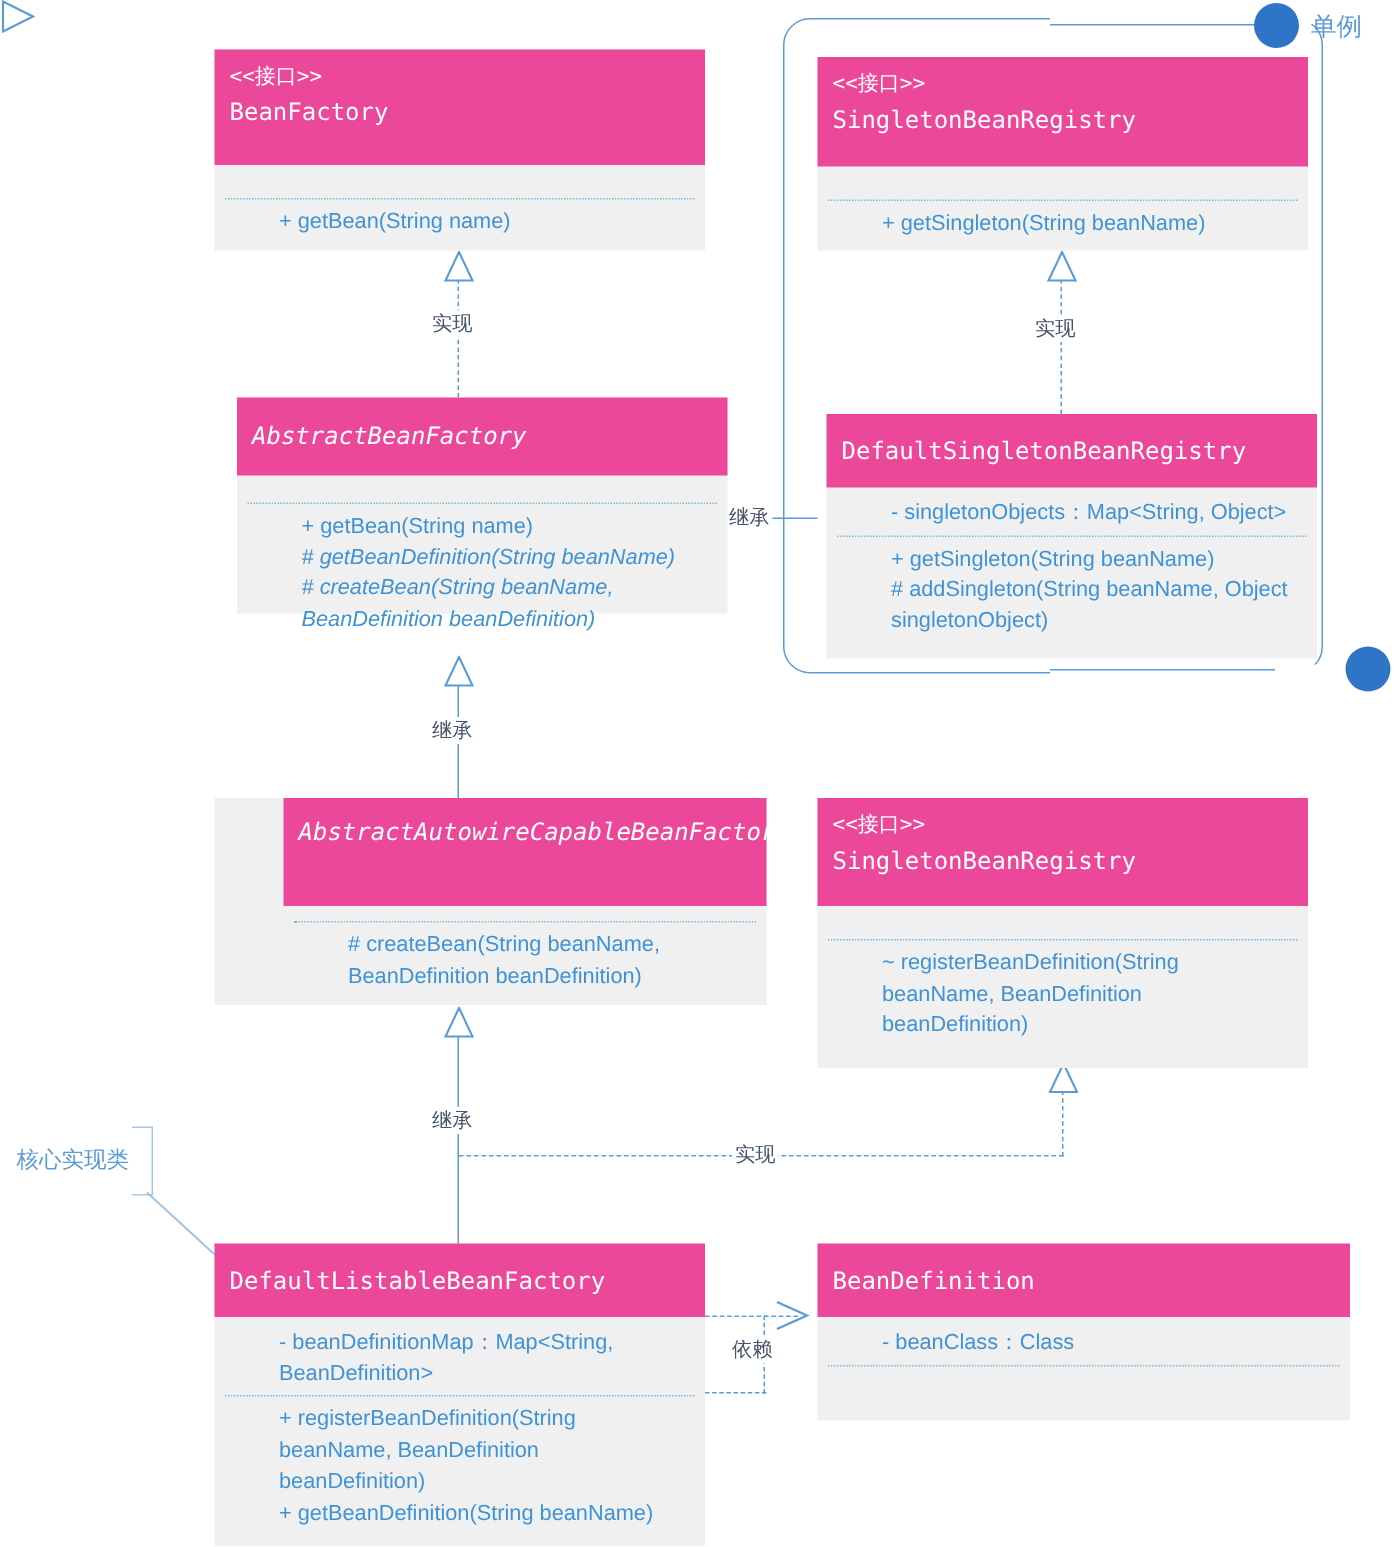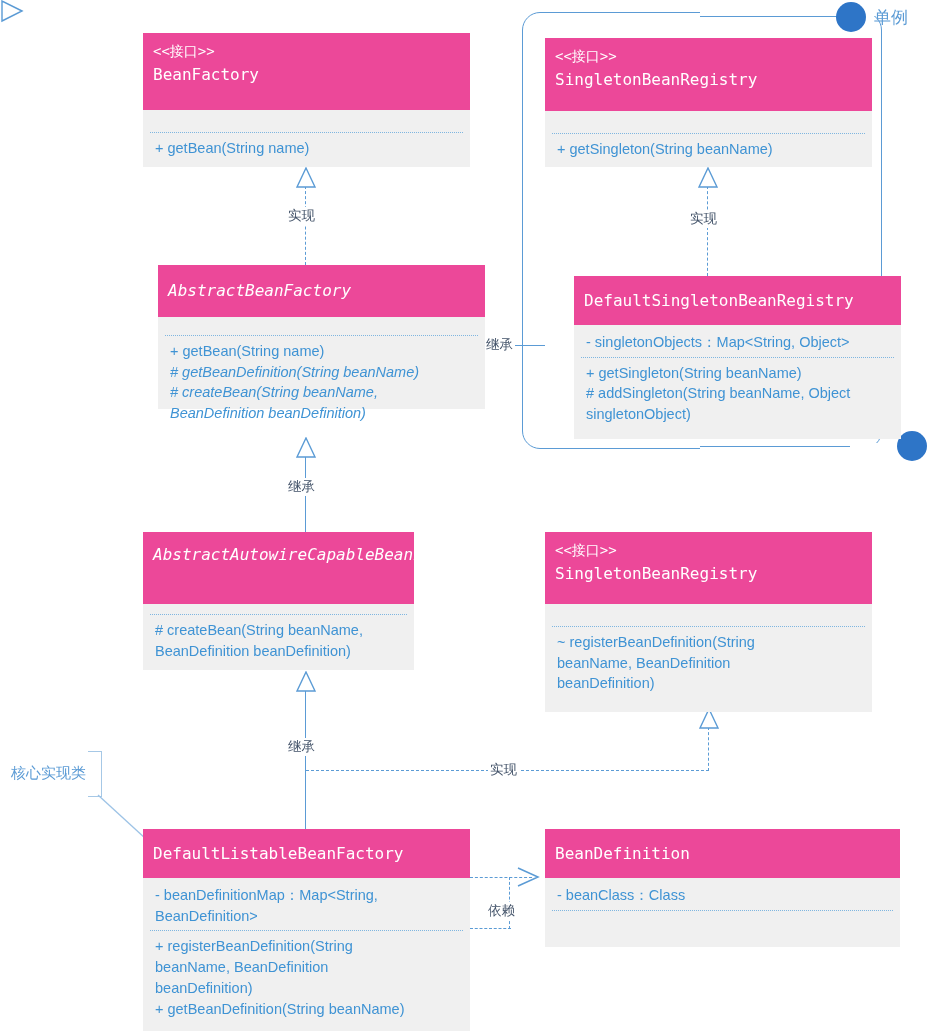--- a/index.html
+++ b/index.html
@@ -44,20 +44,21 @@
   .uml-header.italic .cname {
     font-style: italic;
   }
   .uml-section {
     box-sizing: border-box;
     padding: 5px 10px 6px 12px;
     color: #3f93d4;
     font-family: "Liberation Sans", sans-serif;
     font-size: 14.5px;
     line-height: 1.43;
+    margin-left: 31px;
   }
   .uml-section .line {
     white-space: pre-wrap;
   }
   .sep-dotted {
     border-top: 1px dotted #7fb6e0;
     margin: 0 7px;
     height: 0;
     font-size: 0;
     line-height: 0;
@@ -202,21 +203,21 @@
   </svg>
   <div class="conn-label" style="left:488px; top:761px;">实现</div>
 
   
   <div class="h-dash" style="left:470px; top:877px; width:62px;"></div>
   <div class="v-dash" style="left:509px; top:877px; height:52px;"></div>
   <div class="h-dash" style="left:470px; top:928px; width:41px;"></div>
   <svg class="conn" style="left:516px; top:866px; width:26px; height:22px;">
     <polyline points="2,2 22,11 2,20" fill="none" stroke="#5b9bd5" stroke-width="1.5"></polyline>
   </svg>
-  <div class="conn-label" style="left:486px; top:891px;margin-top:11px;">依赖</div>
+  <div class="conn-label" style="left:486px; top:891px;">依赖</div>
 
   
 
   
   <div class="uml-box" style="left:143px; top:33px; width:327px; height:134px;">
     <div class="uml-header" style="height:77px;">
       <span class="stereo">&lt;&lt;接口&gt;&gt;</span>
       <span class="cname">BeanFactory</span>
     </div>
     <div class="spacer-blank"></div>
@@ -248,37 +249,37 @@
     <div class="sep-dotted"></div>
     <div class="uml-section">
       <div class="line">+ getBean(String name)</div>
       <div class="line italic" style="font-style:italic;"># getBeanDefinition(String beanName)</div>
       <div class="line italic" style="font-style:italic;"># createBean(String beanName,</div>
       <div class="line italic" style="font-style:italic;">BeanDefinition beanDefinition)</div>
     </div>
   </div>
 
   
-  <div class="uml-box" style="left:574px; top:276px; width:327px; height:163px;">
+  <div class="uml-box" style="left:551px; top:276px; width:327px; height:163px;">
     <div class="uml-header" style="height:49px; padding-top:13px;">
       <span class="cname">DefaultSingletonBeanRegistry</span>
     </div>
     <div class="uml-section" style="padding-top:7px; padding-bottom:4px;">
       <div class="line">- singletonObjects：Map&lt;String, Object&gt;</div>
     </div>
     <div class="sep-dotted"></div>
     <div class="uml-section">
       <div class="line">+ getSingleton(String beanName)</div>
       <div class="line"># addSingleton(String beanName, Object</div>
       <div class="line">singletonObject)</div>
     </div>
   </div>
 
   
-  <div class="uml-box" style="left:143px; top:532px; width:271px; height:138px;">
+  <div class="uml-box" style="left:143px; top:532px; width:368px; height:138px;padding-left:46px;">
     <div class="uml-header italic" style="height:72px; padding-top:12px;">
       <span class="cname" style="line-height:1.35;">AbstractAutowireCapableBeanFactory</span>
     </div>
     <div class="sep-dotted" style="margin-top:10px;"></div>
     <div class="uml-section">
       <div class="line"># createBean(String beanName,</div>
       <div class="line">BeanDefinition beanDefinition)</div>
     </div>
   </div>
 

